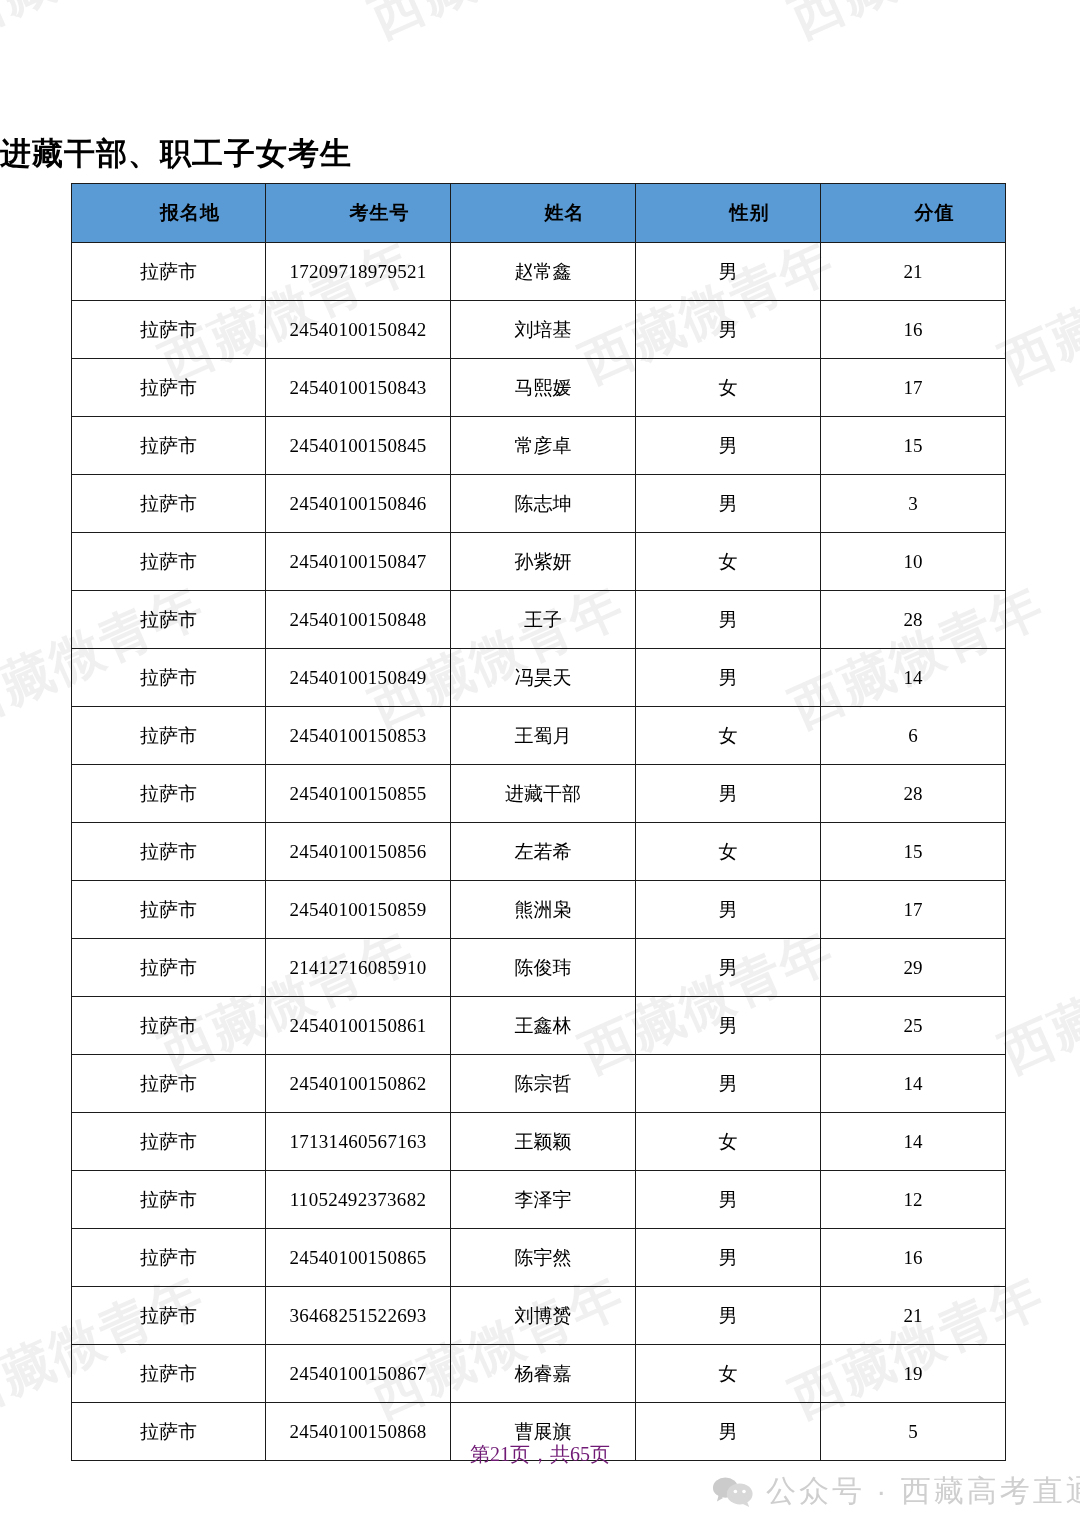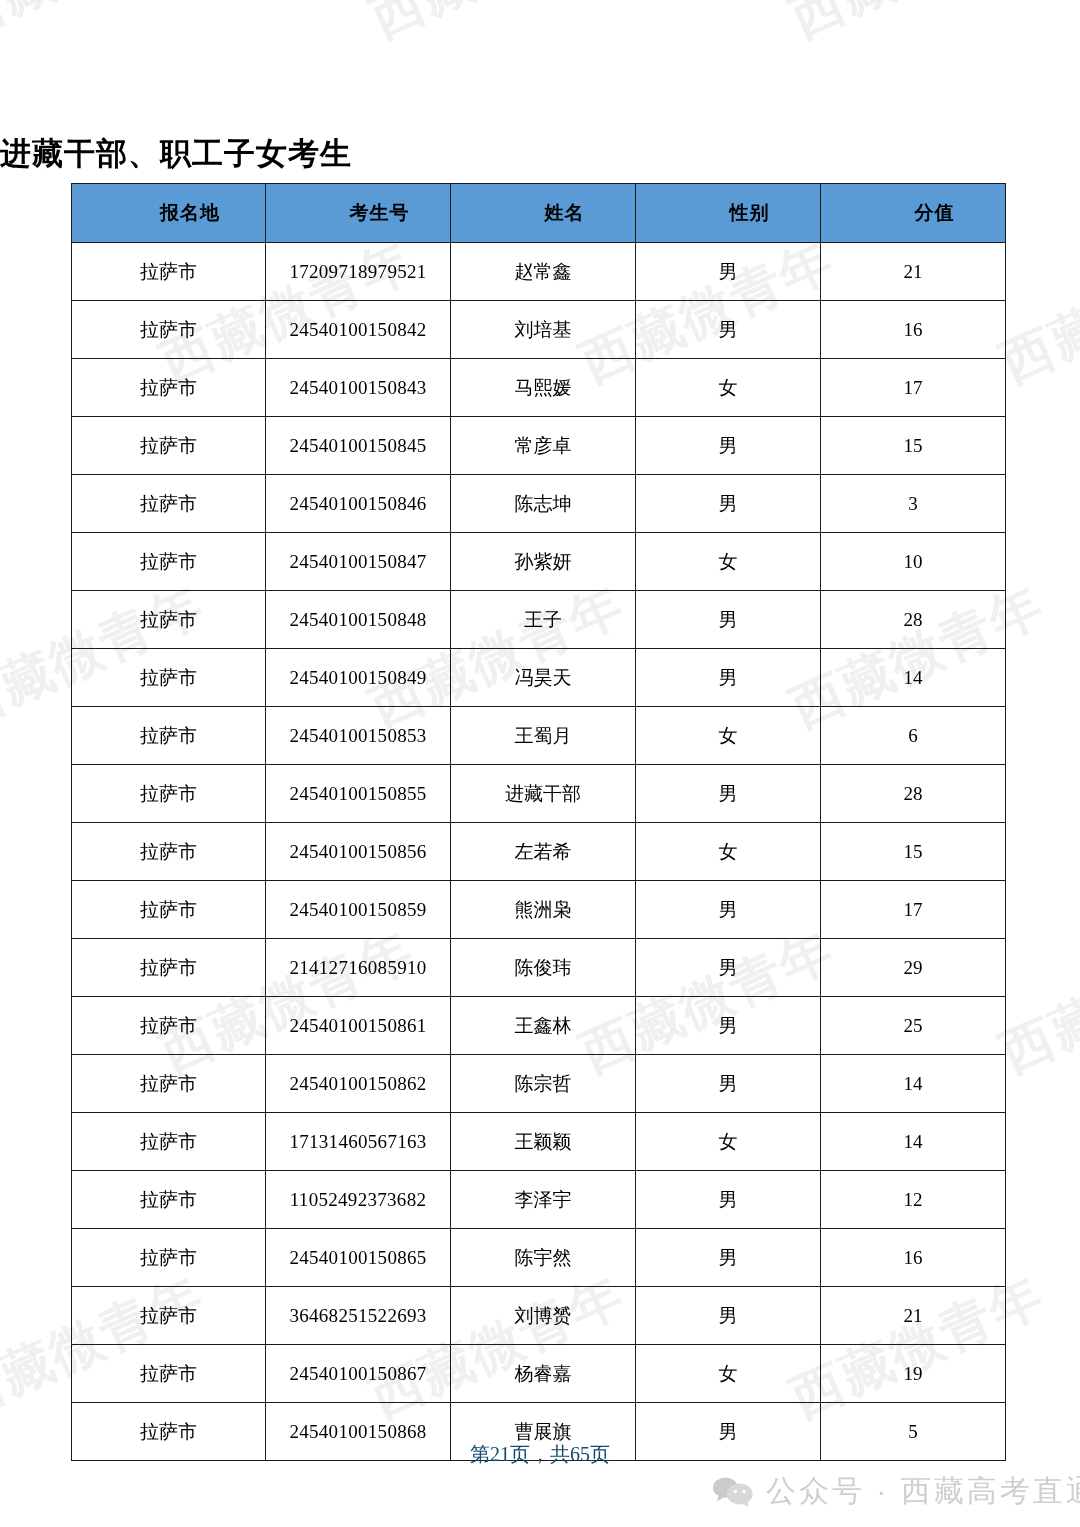--- a/index.html
+++ b/index.html
@@ -106,21 +106,21 @@
   col.c-gender { width: 185px; }
   col.c-score  { width: 185px; }
 
   #page-footer {
     position: absolute;
     left: 0;
     top: 1441px;
     width: 1080px;
     text-align: center;
     font-size: 20px;
-    color: #0c4a6e;
+    color: #701a75;
   }
 
   #wechat-credit {
     position: absolute;
     left: 712px;
     top: 1471px;
     display: flex;
     align-items: center;
     gap: 12px;
     color: #c9c9c9;

